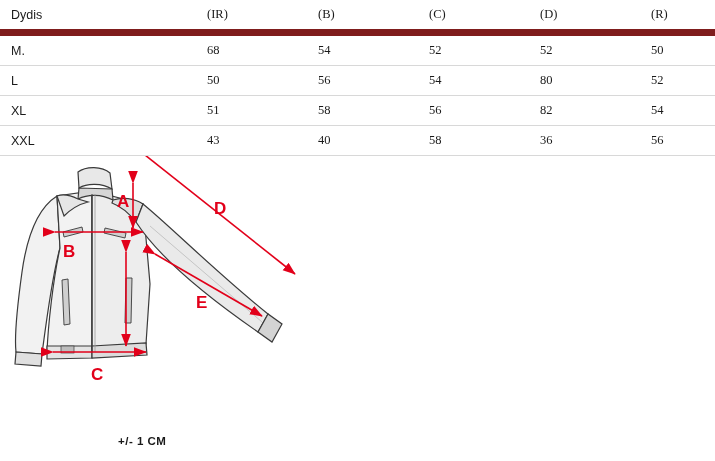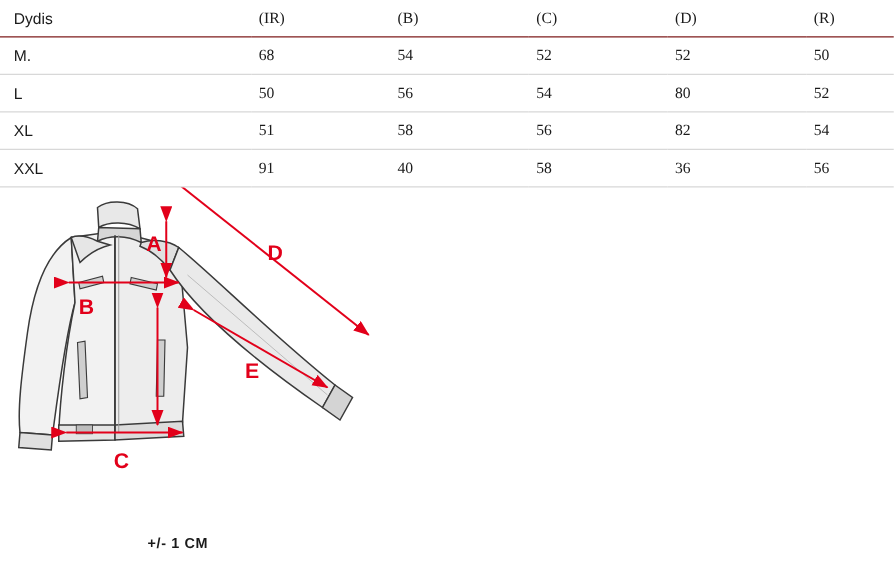--- a/index.html
+++ b/index.html
@@ -38,21 +38,21 @@
     padding-left: 11px;
   }
   .col-label { width: 190px; }
   .col-meas  { width: 105px; }
   .size-table th.col-meas,
   .size-table td.col-meas {
     padding-left: 6px;
     font-family: Liberation Serif, serif;
   }
   .size-table thead th {
-    border-bottom: 1px solid #7f1d1d;
+    border-bottom: 7px solid #7f1d1d;
   }
 
   
   .diagram-wrap {
     position: relative;
     width: 715px;
     height: 315px;
   }
   .diagram-wrap svg {
     display: block;
@@ -107,21 +107,21 @@
     <tr>
       <td class="col-label">XL</td>
       <td class="col-meas">51</td>
       <td class="col-meas">58</td>
       <td class="col-meas">56</td>
       <td class="col-meas">82</td>
       <td class="col-meas">54</td>
     </tr>
     <tr>
       <td class="col-label">XXL</td>
-      <td class="col-meas">91</td>
+      <td class="col-meas">43</td>
       <td class="col-meas">40</td>
       <td class="col-meas">58</td>
       <td class="col-meas">36</td>
       <td class="col-meas">56</td>
     </tr>
   </tbody>
 </table>
 
 <div class="diagram-wrap">
   <svg width="715" height="315" viewBox="0 0 715 315" xmlns="http://www.w3.org/2000/svg">

